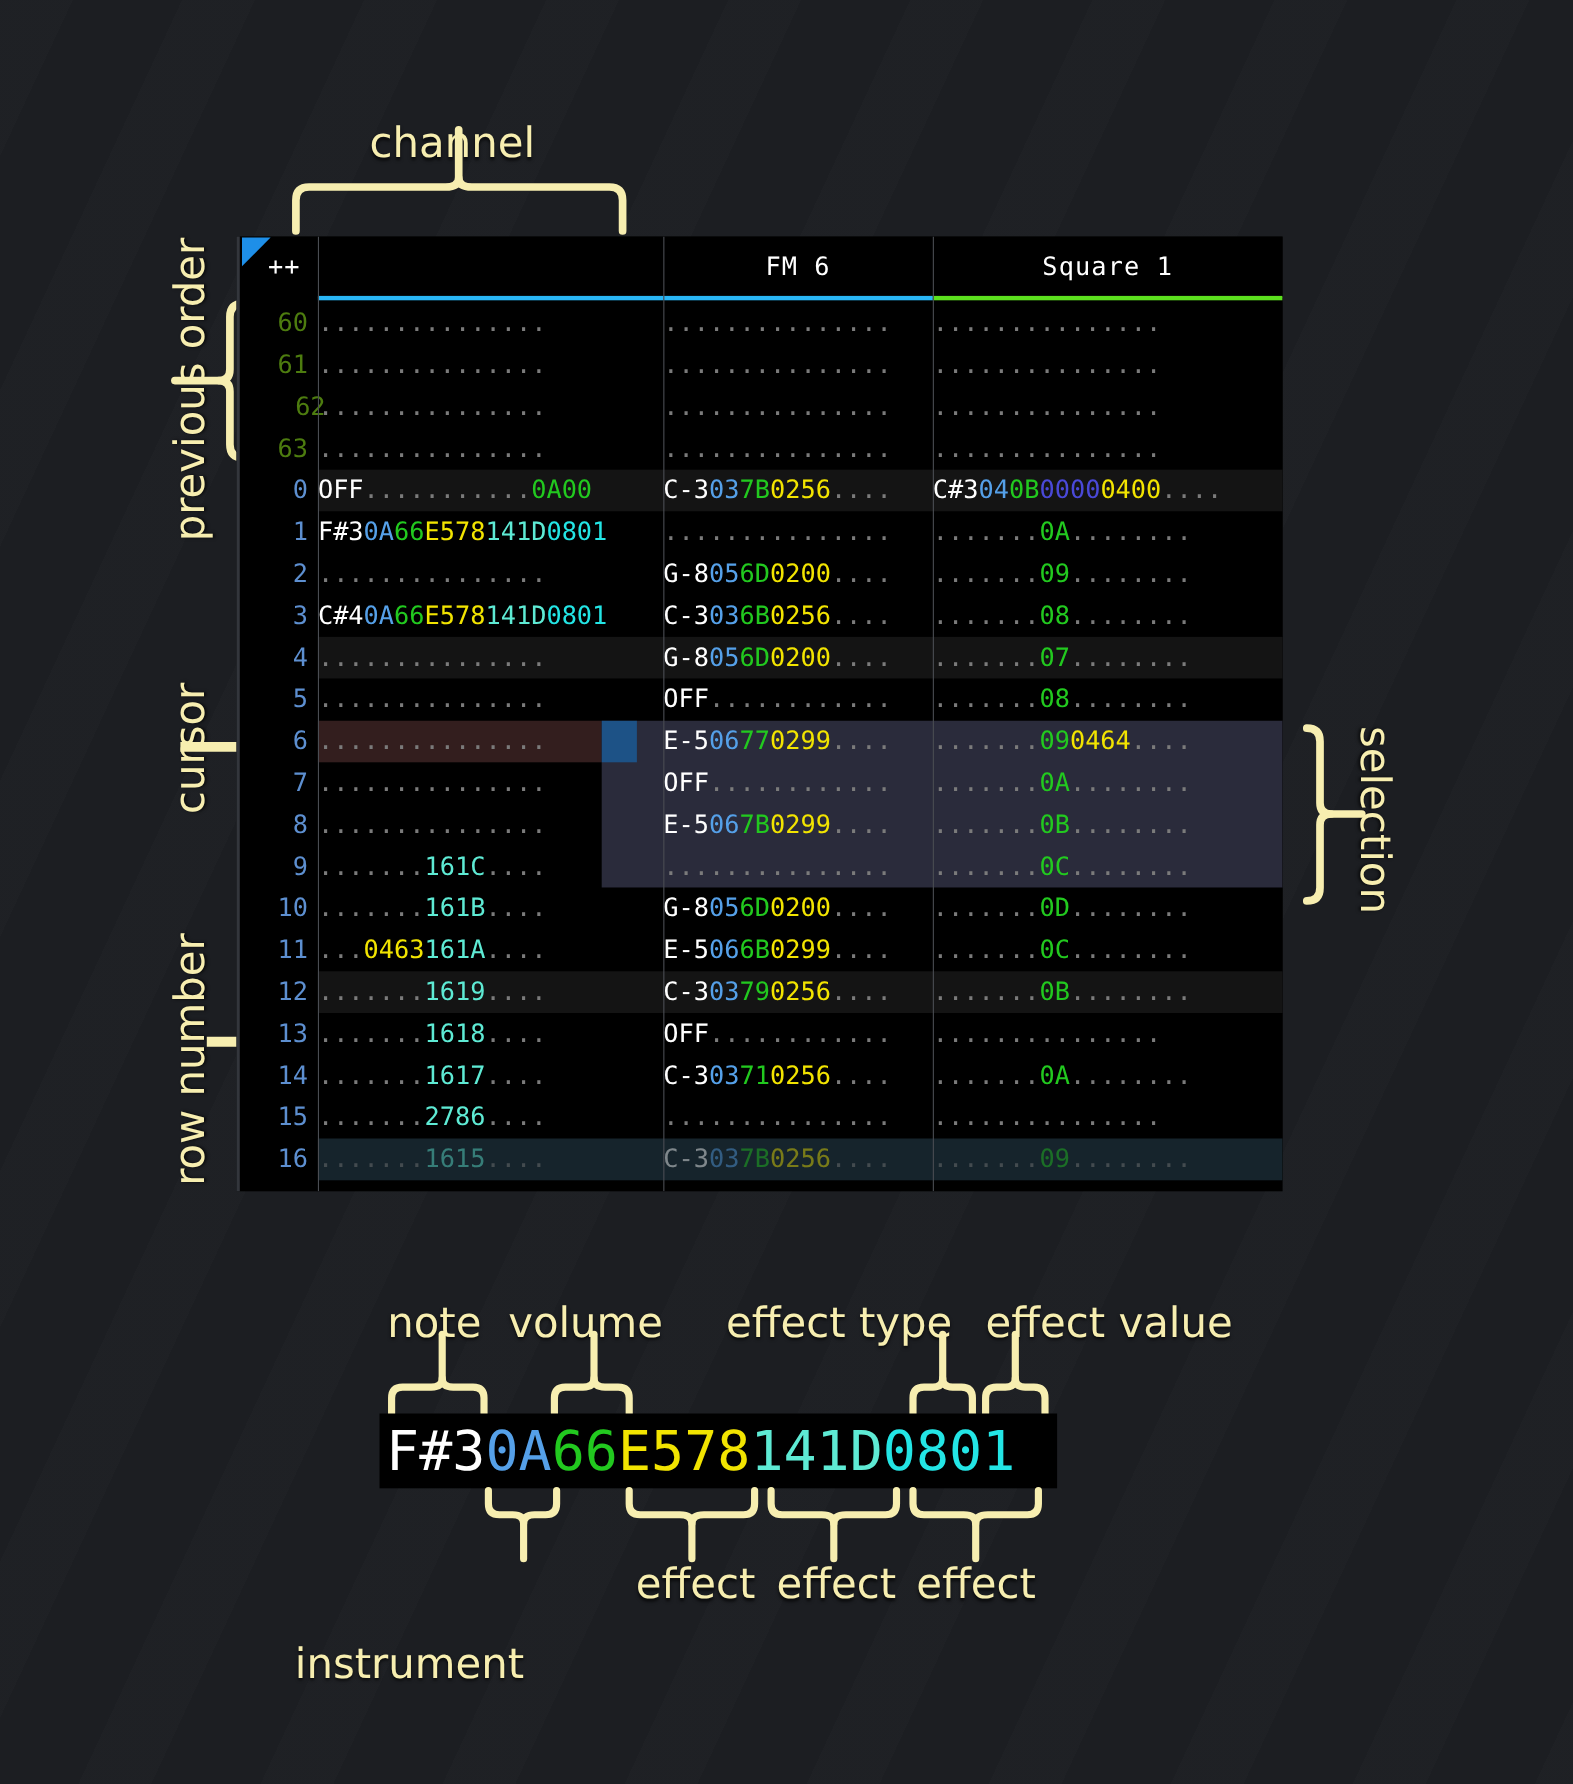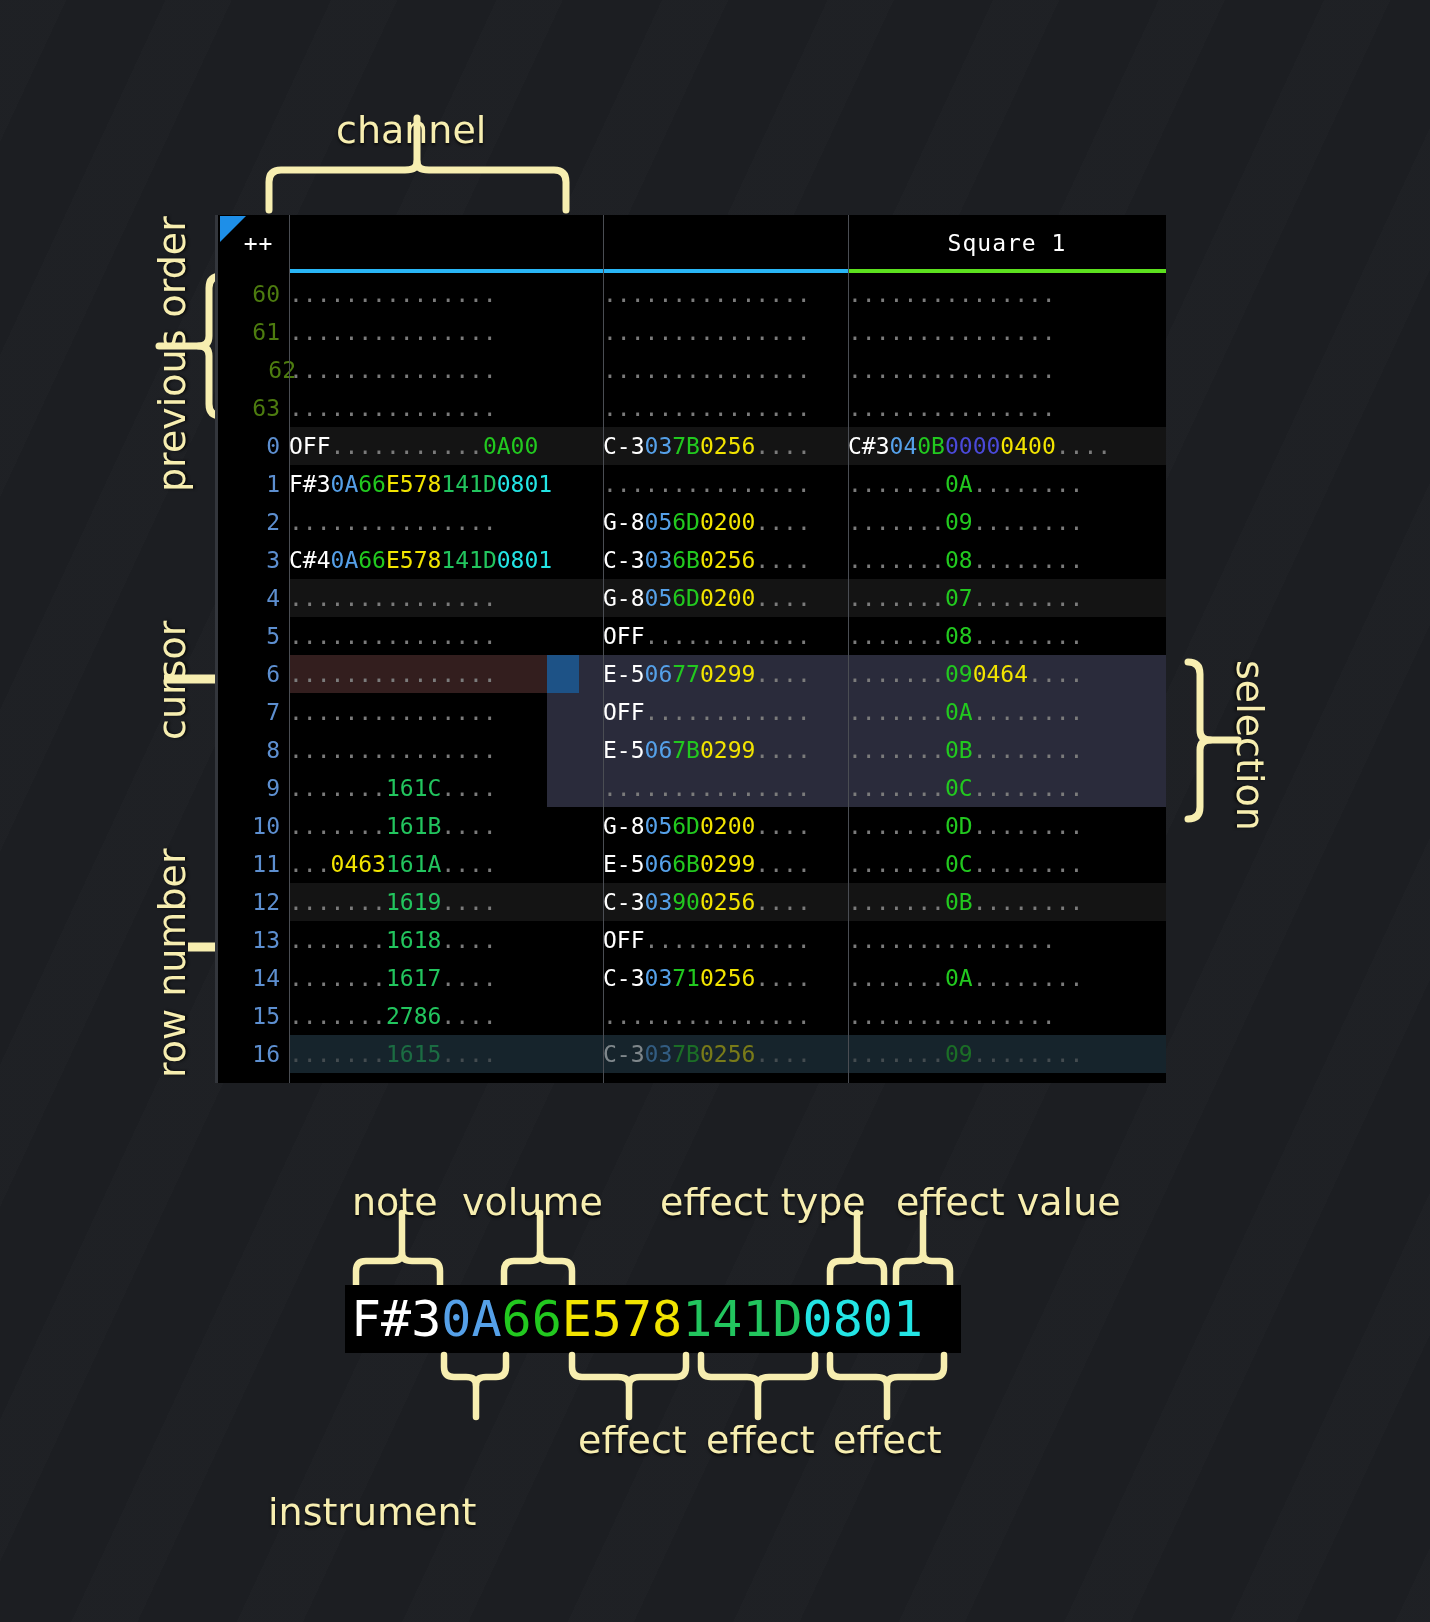--- a/index.html
+++ b/index.html
@@ -48,21 +48,21 @@
   .cell{position:absolute;top:0;height:38px;display:flex;align-items:center;
     font-size:23px;letter-spacing:0px;white-space:pre;overflow:hidden;}
   .rowbg{position:absolute;left:71px;right:0;top:0;height:38px;}
   .dim{opacity:.45;}
 
   
   .c-note{color:#ffffff;}
   .c-ins{color:#55a0e8;}
   .c-vol{color:#22c91f;}
   .c-e-yel{color:#f2e400;}
-  .c-e-grn{color:#22c55e;}
+  .c-e-grn{color:#5eead4;}
   .c-e-cyn{color:#23e5e5;}
   .c-e-blu{color:#4a49d8;}
   .c-dot{color:#7b7b7b;}
 
   
   .selbox{position:absolute;background:#2a2b3b;}
   .currow{position:absolute;background:#331e1e;}
   .cursor{position:absolute;background:#1d5286;}
 
   
@@ -126,20 +126,21 @@
 
 <div id="tracker">
 
   <div class="hdr">
     <div class="hdr-corner">
       <div class="tri"></div>
       <div class="pp">++</div>
     </div>
     <div class="hline"></div>
       <div class="chanline" style="left: 71px; width: 314px; top: 54px; background: rgb(41, 182, 246);"></div>
+      <div class="chanhdr" style="left: 385px; width: 245px;">FM 6</div>
       <div class="chanline" style="left: 385px; width: 245px; top: 54px; background: rgb(41, 182, 246);"></div>
       <div class="chanhdr" style="left: 630px; width: 318px;">Square 1</div>
       <div class="chanline" style="left: 630px; width: 318px; top: 54px; background: rgb(92, 224, 30);"></div>
     </div>
 
   <div class="rows" id="rows-host">
       <div class="row" style="z-index: 3; position: relative;">
         <div class="rowbg" style="background: rgb(0, 0, 0); z-index: 0;"></div>
         <div class="rownum prev" style="padding-right: 8px;">60</div>
         <div class="cells" style="z-index: 5;">
@@ -281,21 +282,21 @@
           <div class="cell" style="left: 0px; width: 314px;"><span class="c-dot">...</span><span class="c-e-yel">0463</span><span class="c-e-grn">161A</span><span class="c-dot">....</span></div>
           <div class="cell" style="left: 314px; width: 245px;"><span class="c-note">E-5</span><span class="c-ins">06</span><span class="c-vol">6B</span><span class="c-e-yel">0299</span><span class="c-dot">....</span></div>
           <div class="cell" style="left: 559px; width: 318px;"><span class="c-dot">.......</span><span class="c-vol">0C</span><span class="c-dot">........</span></div>
         </div>
       </div>
       <div class="row" style="z-index: 3; position: relative;">
         <div class="rowbg" style="background: rgb(20, 20, 20); z-index: 0;"></div>
         <div class="rownum" style="padding-right: 8px;">12</div>
         <div class="cells" style="z-index: 5;">
           <div class="cell" style="left: 0px; width: 314px;"><span class="c-dot">.......</span><span class="c-e-grn">1619</span><span class="c-dot">....</span></div>
-          <div class="cell" style="left: 314px; width: 245px;"><span class="c-note">C-3</span><span class="c-ins">03</span><span class="c-vol">90</span><span class="c-e-yel">0256</span><span class="c-dot">....</span></div>
+          <div class="cell" style="left: 314px; width: 245px;"><span class="c-note">C-3</span><span class="c-ins">03</span><span class="c-vol">79</span><span class="c-e-yel">0256</span><span class="c-dot">....</span></div>
           <div class="cell" style="left: 559px; width: 318px;"><span class="c-dot">.......</span><span class="c-vol">0B</span><span class="c-dot">........</span></div>
         </div>
       </div>
       <div class="row" style="z-index: 3; position: relative;">
         <div class="rowbg" style="background: rgb(0, 0, 0); z-index: 0;"></div>
         <div class="rownum" style="padding-right: 8px;">13</div>
         <div class="cells" style="z-index: 5;">
           <div class="cell" style="left: 0px; width: 314px;"><span class="c-dot">.......</span><span class="c-e-grn">1618</span><span class="c-dot">....</span></div>
           <div class="cell" style="left: 314px; width: 245px;"><span class="c-note">OFF</span><span class="c-dot">............</span></div>
           <div class="cell" style="left: 559px; width: 318px;"><span class="c-dot">...............</span></div>

